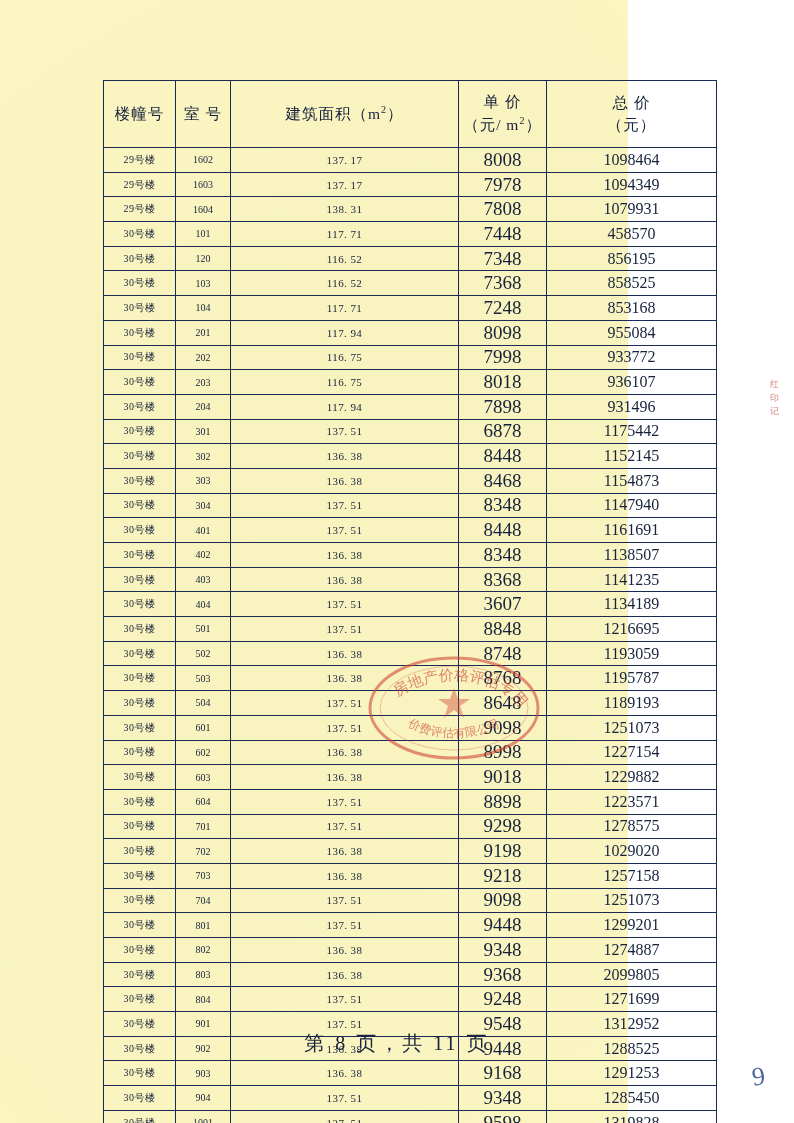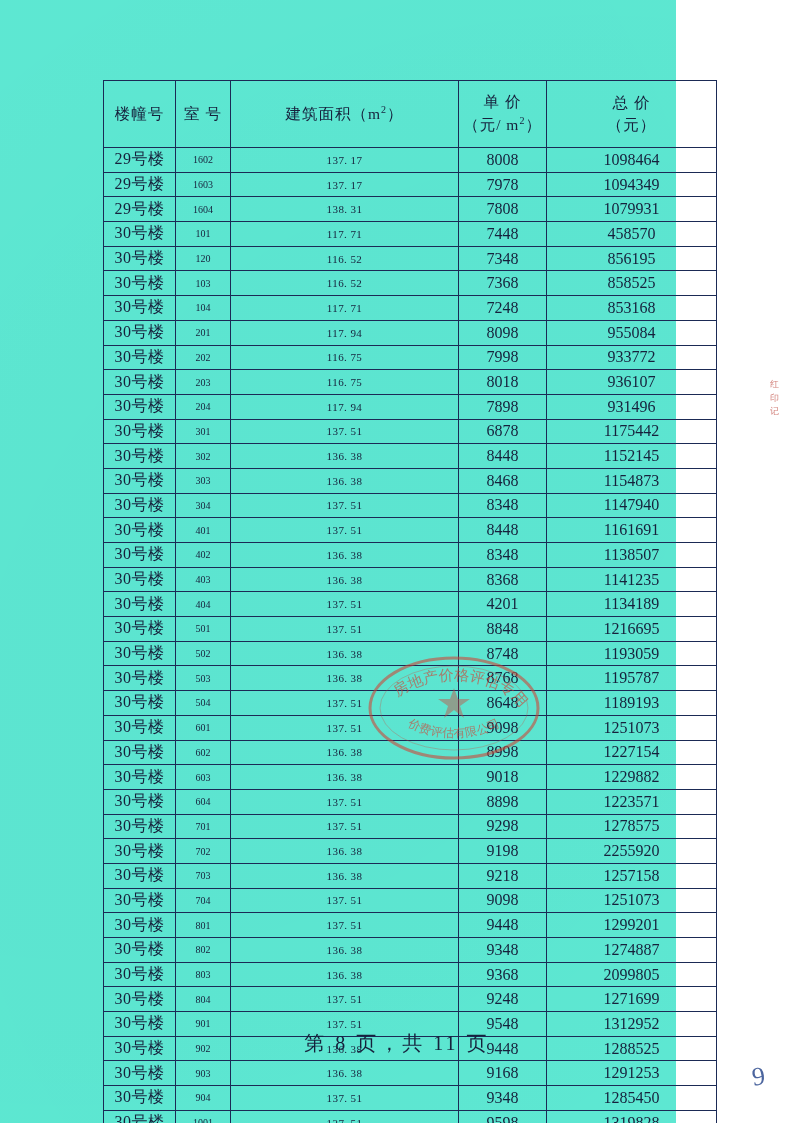--- a/index.html
+++ b/index.html
@@ -9,23 +9,23 @@
   body {
     width: 794px;
     height: 1123px;
     background: #ffffff;
     font-family: "Liberation Serif", "DejaVu Serif", serif;
     position: relative;
     overflow: hidden;
   }
   .page {
     position: relative;
-    width: 676px;
+    width: 628px;
     height: 1123px;
-    background: #5eead4;
+    background: #fef9c3;
   }
   .paper-noise {
     position: absolute;
     inset: 0;
     background:
       radial-gradient(circle at 12% 30%, rgba(0,0,0,0.012) 0 60%, rgba(0,0,0,0) 100%),
       radial-gradient(circle at 88% 70%, rgba(0,0,0,0.012) 0 60%, rgba(0,0,0,0) 100%);
     pointer-events: none;
   }
   .table-wrap {
@@ -60,32 +60,32 @@
     font-size: 10px;
     vertical-align: super;
   }
   tbody td {
     height: 23.7px;
     font-size: 13.5px;
     padding: 0;
     font-family: "Liberation Serif", "DejaVu Serif", serif;
   }
   td.c-building {
-    font-size: 16px;
+    font-size: 10px;
     letter-spacing: 0.5px;
   }
   td.c-room {
     font-size: 10px;
   }
   td.c-area {
     font-size: 11px;
     letter-spacing: 0.4px;
   }
   td.c-unit {
-    font-size: 16px;
+    font-size: 19px;
   }
   td.c-total {
     font-size: 16px;
   }
   col.col-building { width: 72px; }
   col.col-room { width: 55px; }
   col.col-area { width: 228px; }
   col.col-unit { width: 88px; }
   col.col-total { width: 170px; }
 
@@ -296,21 +296,21 @@
             <td class="c-building">30号楼</td>
             <td class="c-room">403</td>
             <td class="c-area">136. 38</td>
             <td class="c-unit">8368</td>
             <td class="c-total">1141235</td>
           </tr>
           <tr>
             <td class="c-building">30号楼</td>
             <td class="c-room">404</td>
             <td class="c-area">137. 51</td>
-            <td class="c-unit">4201</td>
+            <td class="c-unit">3607</td>
             <td class="c-total">1134189</td>
           </tr>
           <tr>
             <td class="c-building">30号楼</td>
             <td class="c-room">501</td>
             <td class="c-area">137. 51</td>
             <td class="c-unit">8848</td>
             <td class="c-total">1216695</td>
           </tr>
           <tr>
@@ -367,21 +367,21 @@
             <td class="c-room">701</td>
             <td class="c-area">137. 51</td>
             <td class="c-unit">9298</td>
             <td class="c-total">1278575</td>
           </tr>
           <tr>
             <td class="c-building">30号楼</td>
             <td class="c-room">702</td>
             <td class="c-area">136. 38</td>
             <td class="c-unit">9198</td>
-            <td class="c-total">2255920</td>
+            <td class="c-total">1029020</td>
           </tr>
           <tr>
             <td class="c-building">30号楼</td>
             <td class="c-room">703</td>
             <td class="c-area">136. 38</td>
             <td class="c-unit">9218</td>
             <td class="c-total">1257158</td>
           </tr>
           <tr>
             <td class="c-building">30号楼</td>

